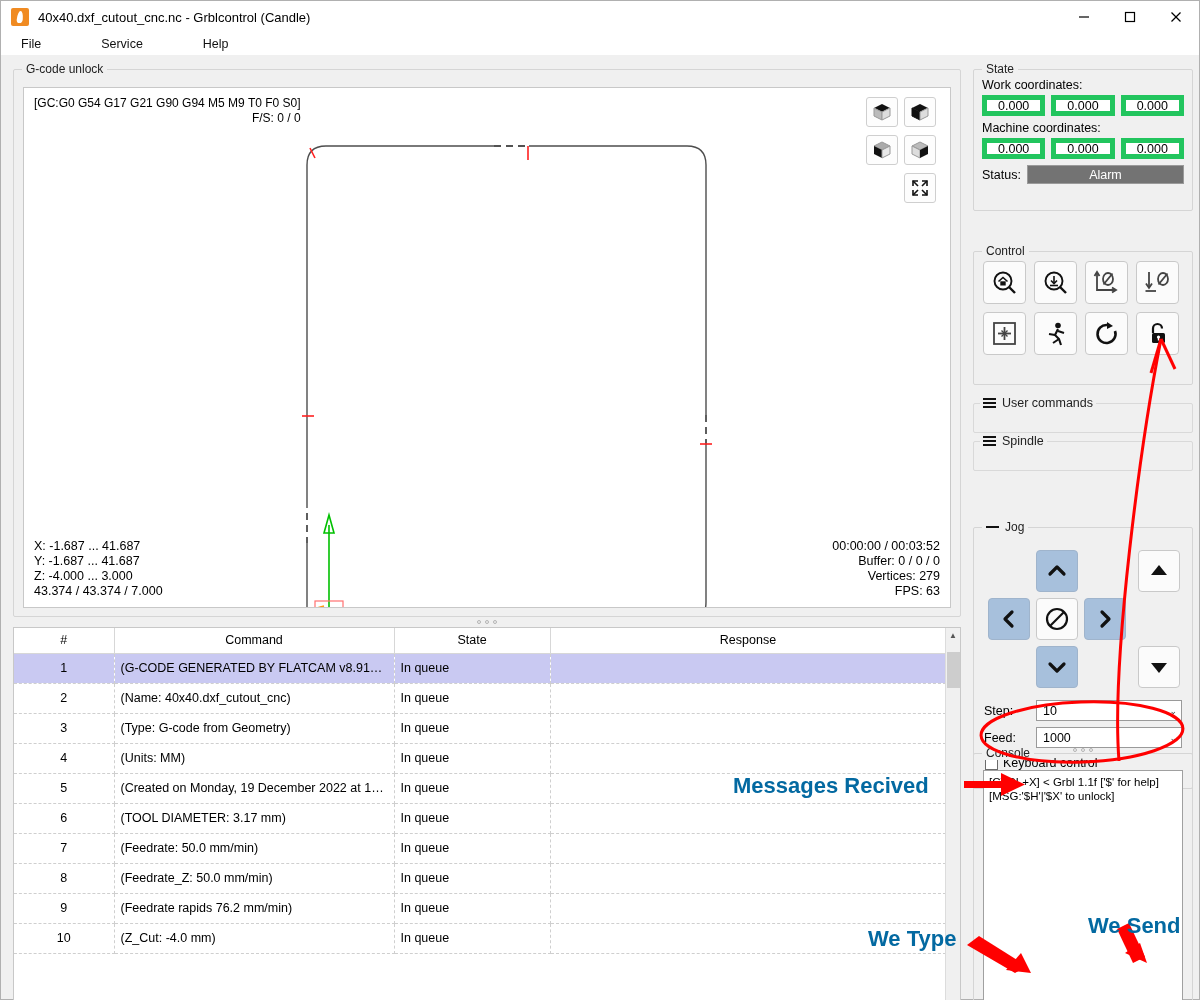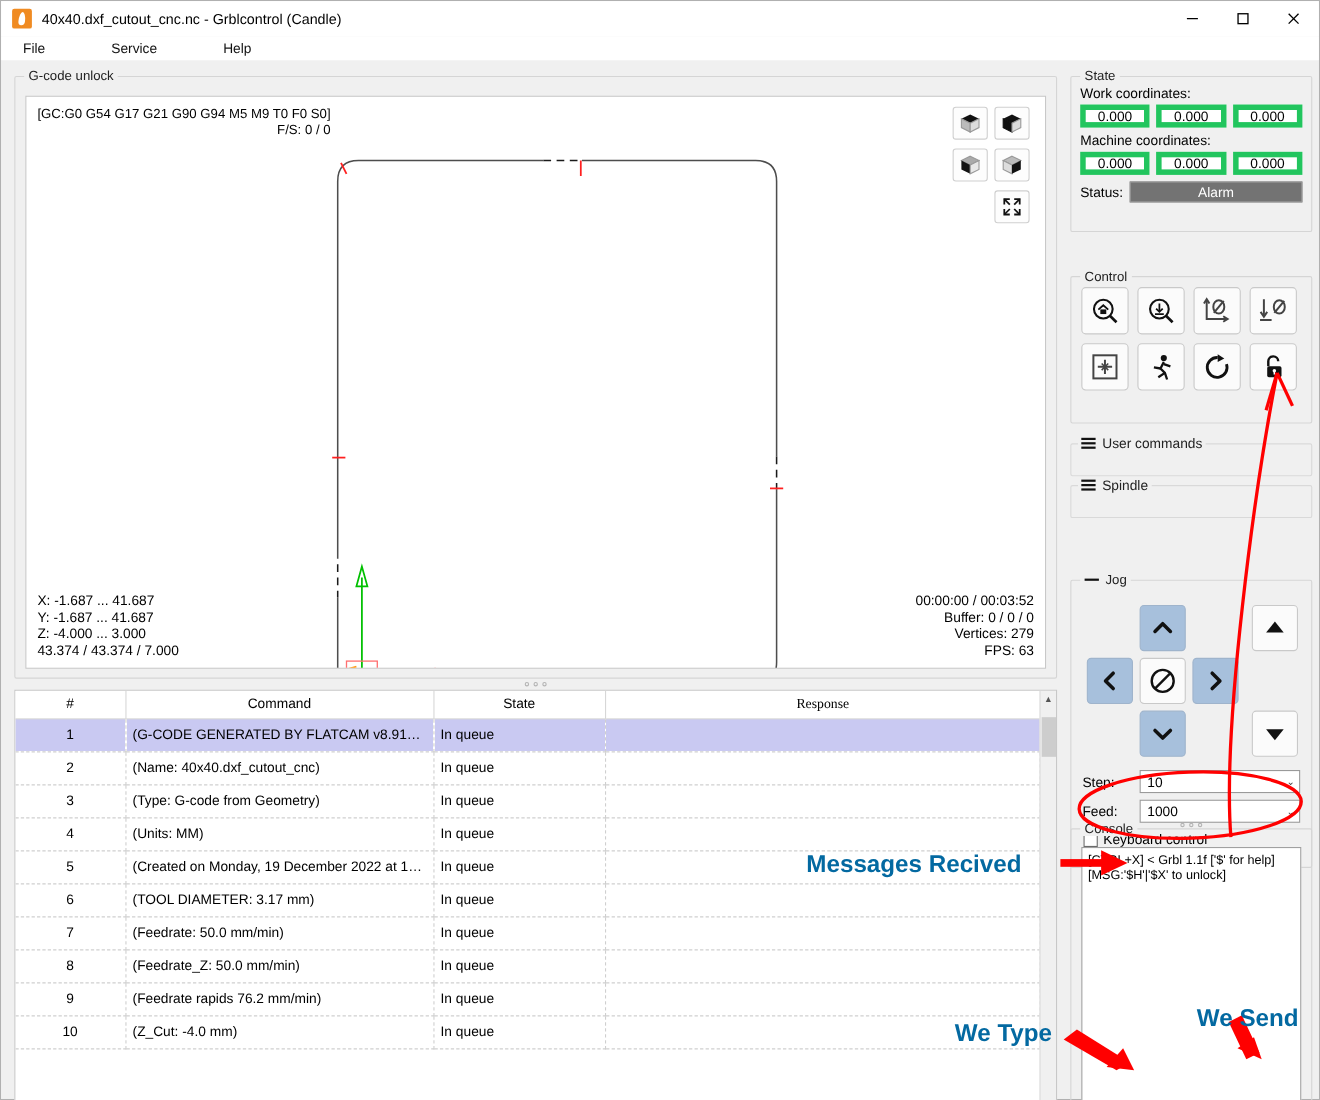--- a/index.html
+++ b/index.html
@@ -64,21 +64,21 @@
   .splitter { position:absolute; left:0; right:0; height:9px; display:flex; align-items:center; justify-content:center; }
   .splitter span { width:4px; height:4px; border-radius:50%; border:1px solid #b4b4b4; margin:0 2px; background:#f0f0f0; }
 
   
   #table-wrap { position:absolute; left:12px; top:572px; width:948px; height:378px; background:#fff; border:1px solid #c8c8c8; overflow:hidden; }
   table.cmd { border-collapse:collapse; width:932px; table-layout:fixed; }
   table.cmd th {
     font-weight:normal; font-size:12.5px; height:25px; background:#ffffff;
     border-bottom:1px solid #d7d7d7; border-right:1px solid #d7d7d7; color:#000;
   }
-  table.cmd th:last-child { border-right:none;font-family:Liberation Serif, serif; }
+  table.cmd th:last-child { border-right:none; }
   table.cmd td {
     height:30px; font-size:12.5px; padding:0 6px;
     border-bottom:1px dashed #cfcfcf; border-right:1px dashed #cfcfcf;
     white-space:nowrap; overflow:hidden; text-overflow:ellipsis;
   }
   table.cmd td.num { text-align:center; }
   tr.sel td { background:#c9c9f2; }
   .vscroll { position:absolute; right:0; top:0; width:15px; bottom:0; background:#f0f0f0; border-left:1px solid #dcdcdc; }
   .vscroll .arrow { height:15px; display:flex; align-items:center; justify-content:center; font-size:8px; color:#555; }
   .vscroll .thumb { position:absolute; top:24px; left:1px; width:13px; height:36px; background:#cdcdcd; }

